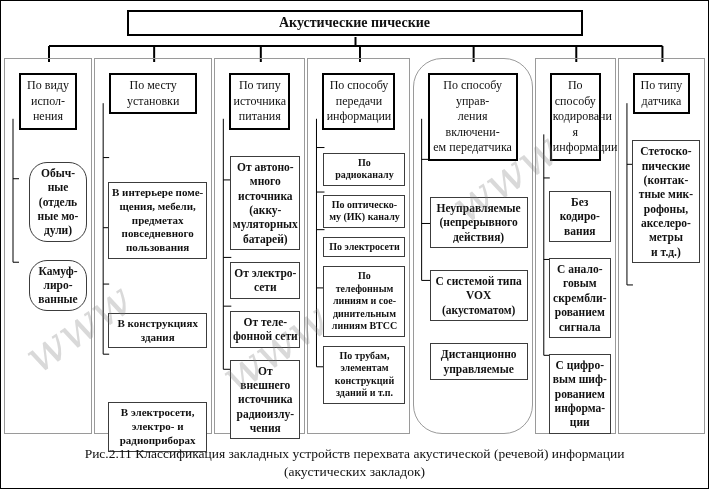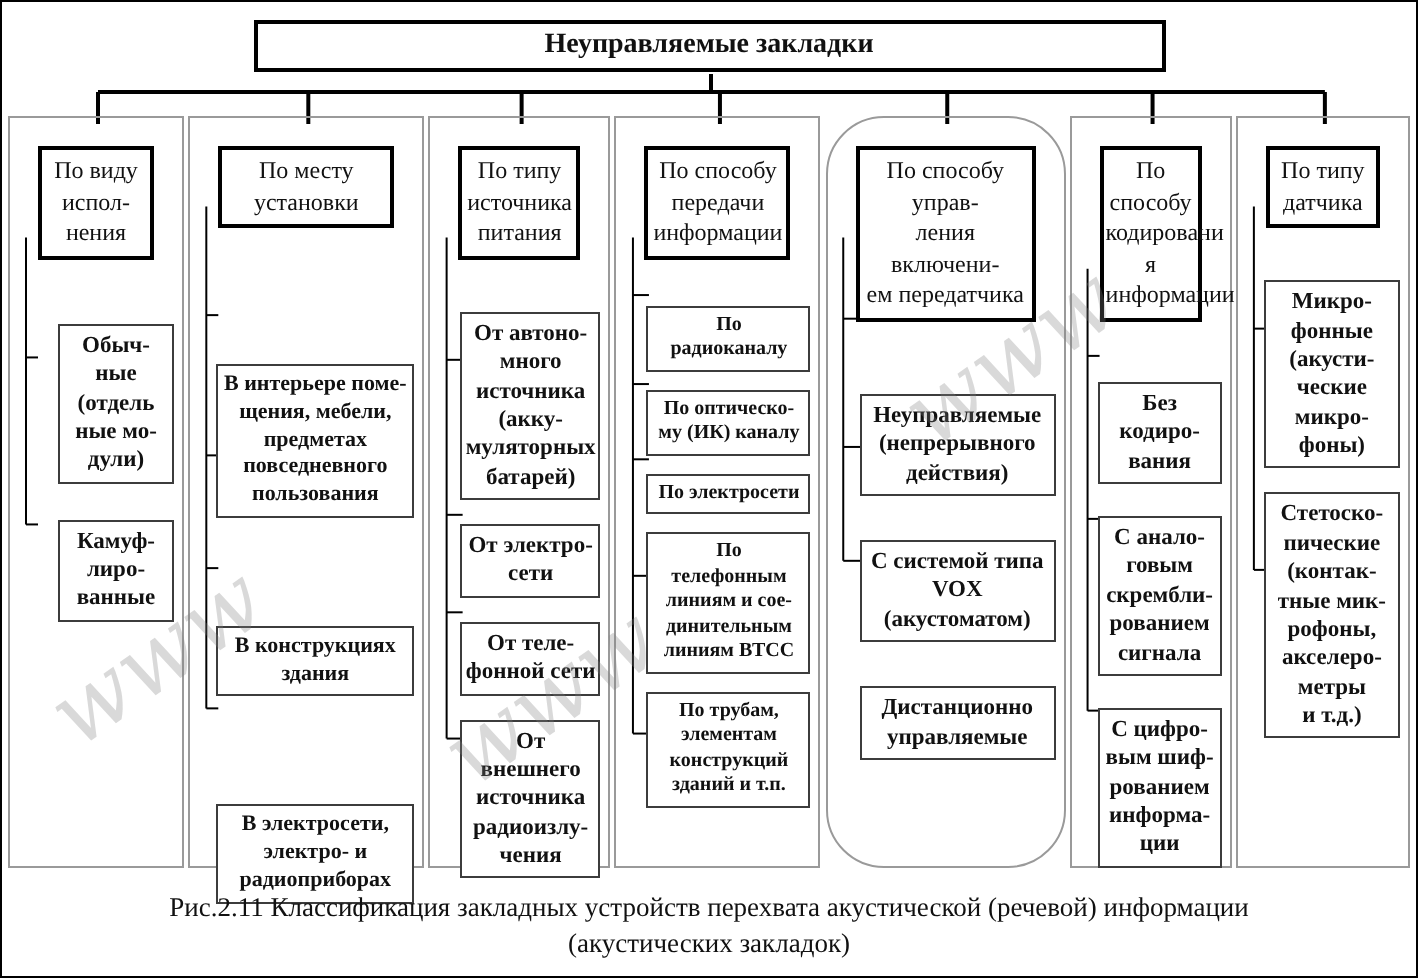--- a/index.html
+++ b/index.html
@@ -26,21 +26,21 @@
   .column:nth-child(6){width:81px;}
   .column:nth-child(7){width:87px;}
   .col-header{
     position:relative;z-index:2;margin:14px;border:2px solid #000;background:#fff;
     text-align:center;font-size:12px;line-height:1.3;padding:3px 1px;white-space:pre-line;
   }
   .child-box{
     position:relative;z-index:2;margin:12px 4px 0 16px;border:1px solid #3c3c3c;background:#fff;
     text-align:center;font-size:11.5px;line-height:1.25;padding:3px 1px;white-space:pre-line;font-weight:bold;
   }
-  .column:nth-child(1) .child-box{margin-top:18px;margin-left:24px;}
+  .column:nth-child(1) .child-box{margin-top:18px;margin-left:24px;border-radius:18px;}
   .column:nth-child(2) .child-box{margin-top:14px;margin-left:13px;font-size:11px;}
   .column:nth-child(3) .child-box{margin-left:15px;}
   .column:nth-child(4) .child-box{margin-top:9px;margin-left:15px;font-size:10px;text-align:center;}
   .column:nth-child(5) .child-box{margin-top:22px;}
   .column:nth-child(6) .child-box{margin-top:16px;margin-left:13px;text-align:center;}
   .column:nth-child(7) .child-box{margin-left:13px;}
   .caption{
     position:relative;z-index:2;margin-top:11px;text-align:center;
     font-size:13.5px;line-height:1.3;white-space:pre-line;
   }
@@ -91,21 +91,21 @@
       <line x1="420.625" y1="279.40625" x2="429.625" y2="279.40625" stroke="#000000" stroke-width="1"></line>
       <line x1="542.78125" y1="133.375" x2="542.78125" y2="354.3125" stroke="#000000" stroke-width="1"></line>
       <line x1="542.78125" y1="176.9375" x2="548.78125" y2="176.9375" stroke="#000000" stroke-width="1"></line>
       <line x1="542.78125" y1="258.4375" x2="548.78125" y2="258.4375" stroke="#000000" stroke-width="1"></line>
       <line x1="542.78125" y1="354.3125" x2="548.78125" y2="354.3125" stroke="#000000" stroke-width="1"></line>
       <line x1="625.9375" y1="102.1875" x2="625.9375" y2="283.9375" stroke="#000000" stroke-width="1"></line>
       <line x1="625.9375" y1="163.3125" x2="631.9375" y2="163.3125" stroke="#000000" stroke-width="1"></line>
       <line x1="625.9375" y1="283.9375" x2="631.9375" y2="283.9375" stroke="#000000" stroke-width="1"></line>
     </svg>
 
-  <div class="root-box">Неуправляемые закладки</div>
+  <div class="root-box">Акустические пические</div>
 
   <div class="columns">
 
     <div class="column">
       <div class="col-header">По виду
 испол-
 нения</div>
       <div class="child-box">Обыч-
 ные
 (отдель
@@ -205,26 +205,20 @@
       <div class="child-box">С цифро-
 вым шиф-
 рованием
 информа-
 ции</div>
     </div>
 
     <div class="column">
       <div class="col-header">По типу
 датчика</div>
-      <div class="child-box">Микро-
-фонные
-(акусти-
-ческие
-микро-
-фоны)</div>
       <div class="child-box">Стетоско-
 пические
 (контак-
 тные мик-
 рофоны,
 акселеро-
 метры
 и т.д.)</div>
     </div>
 

